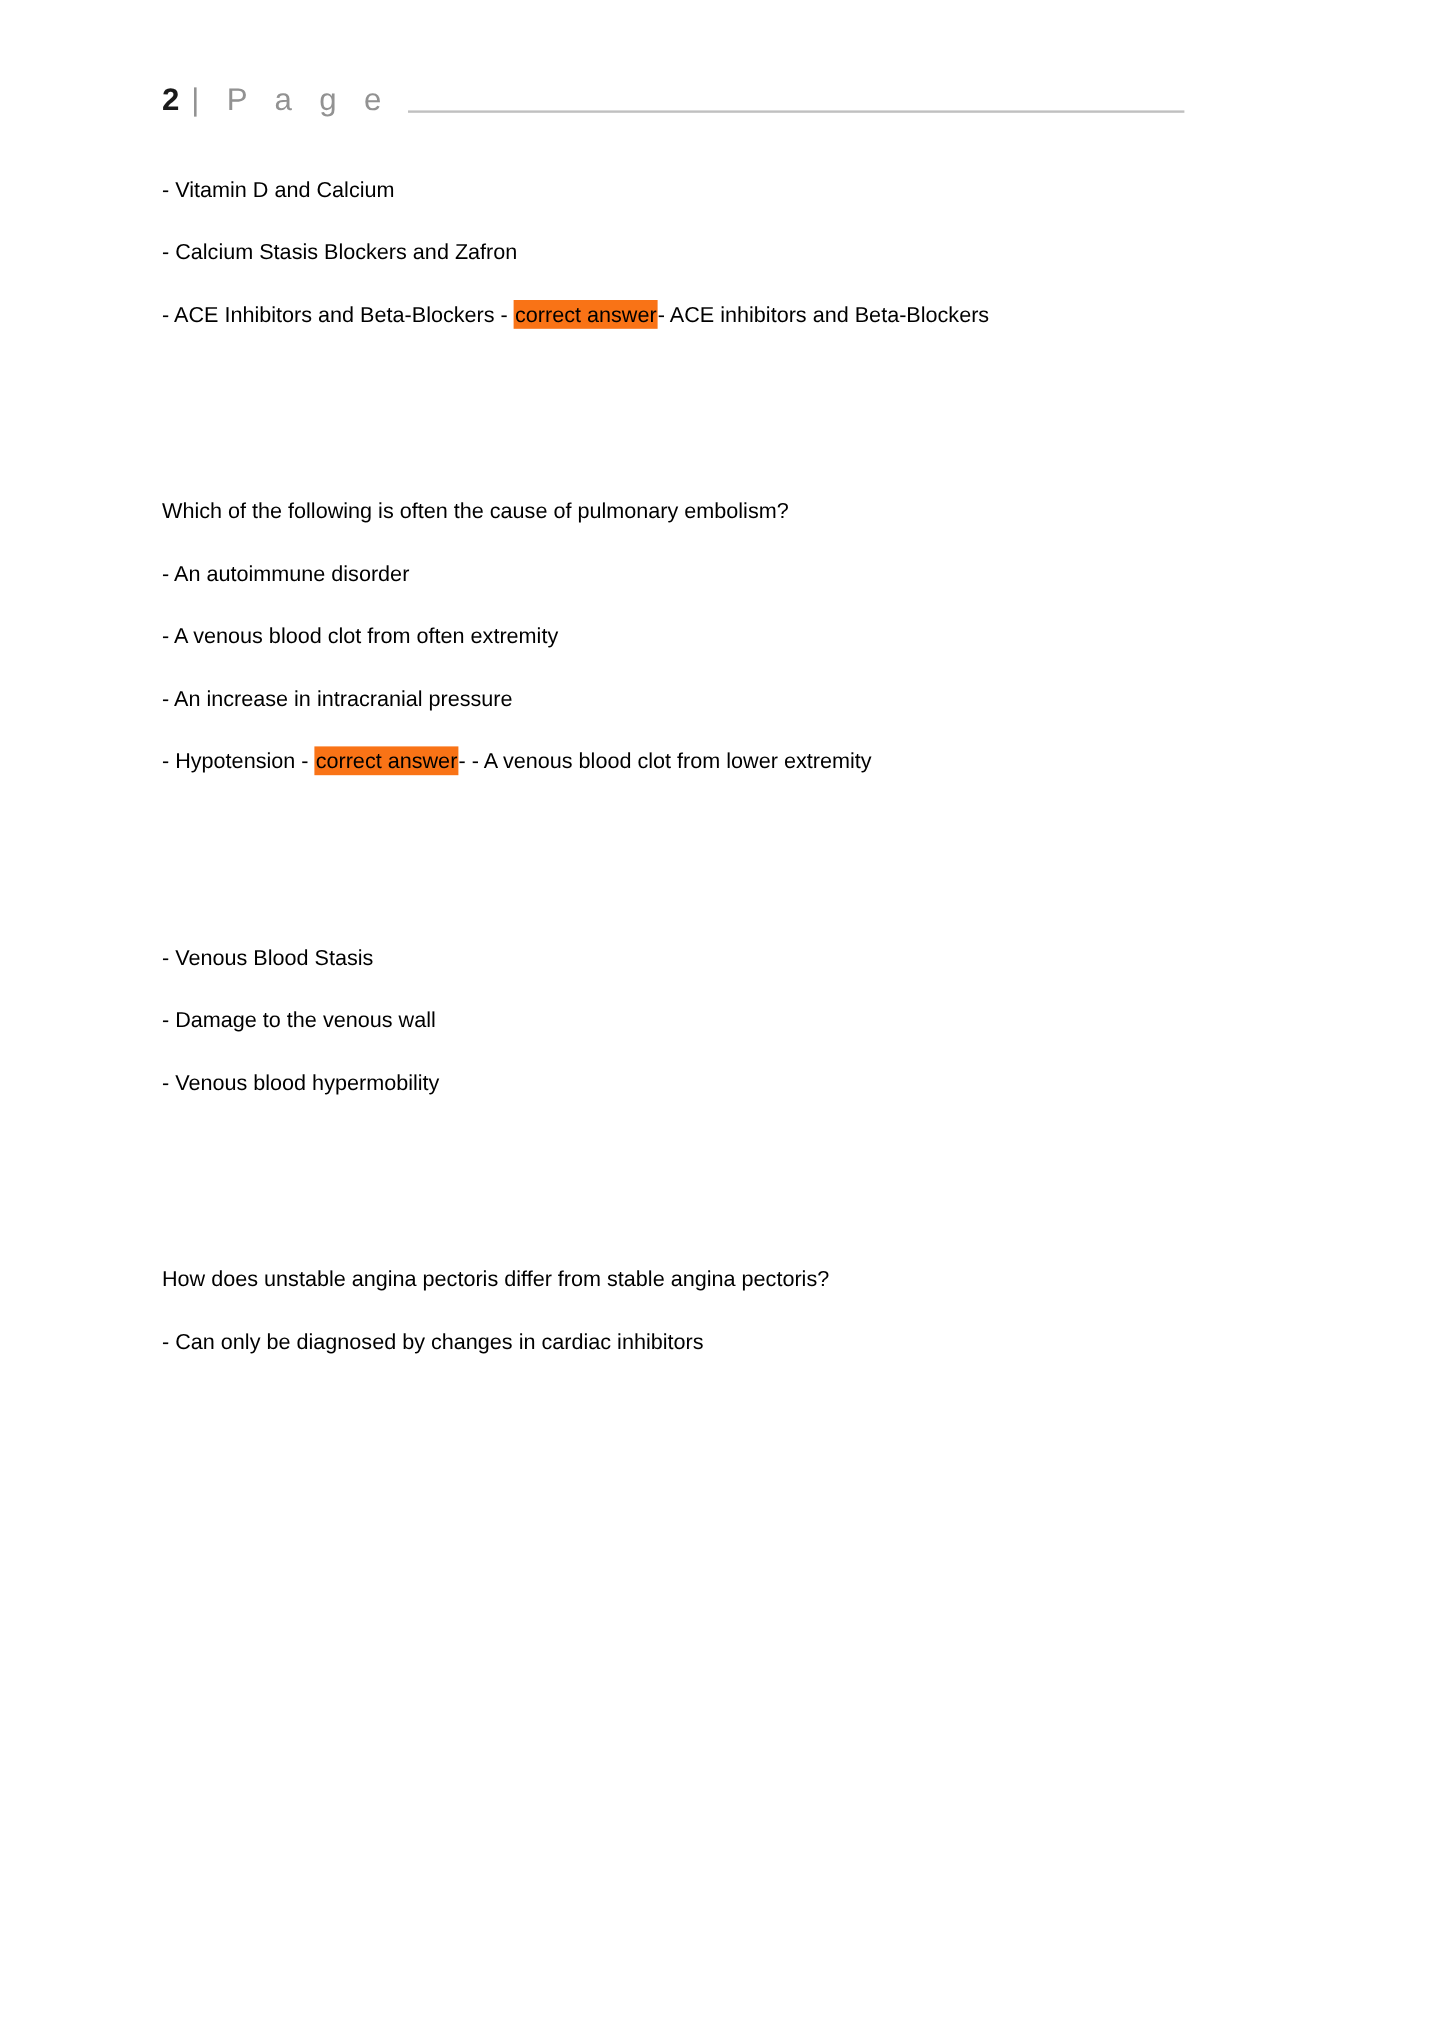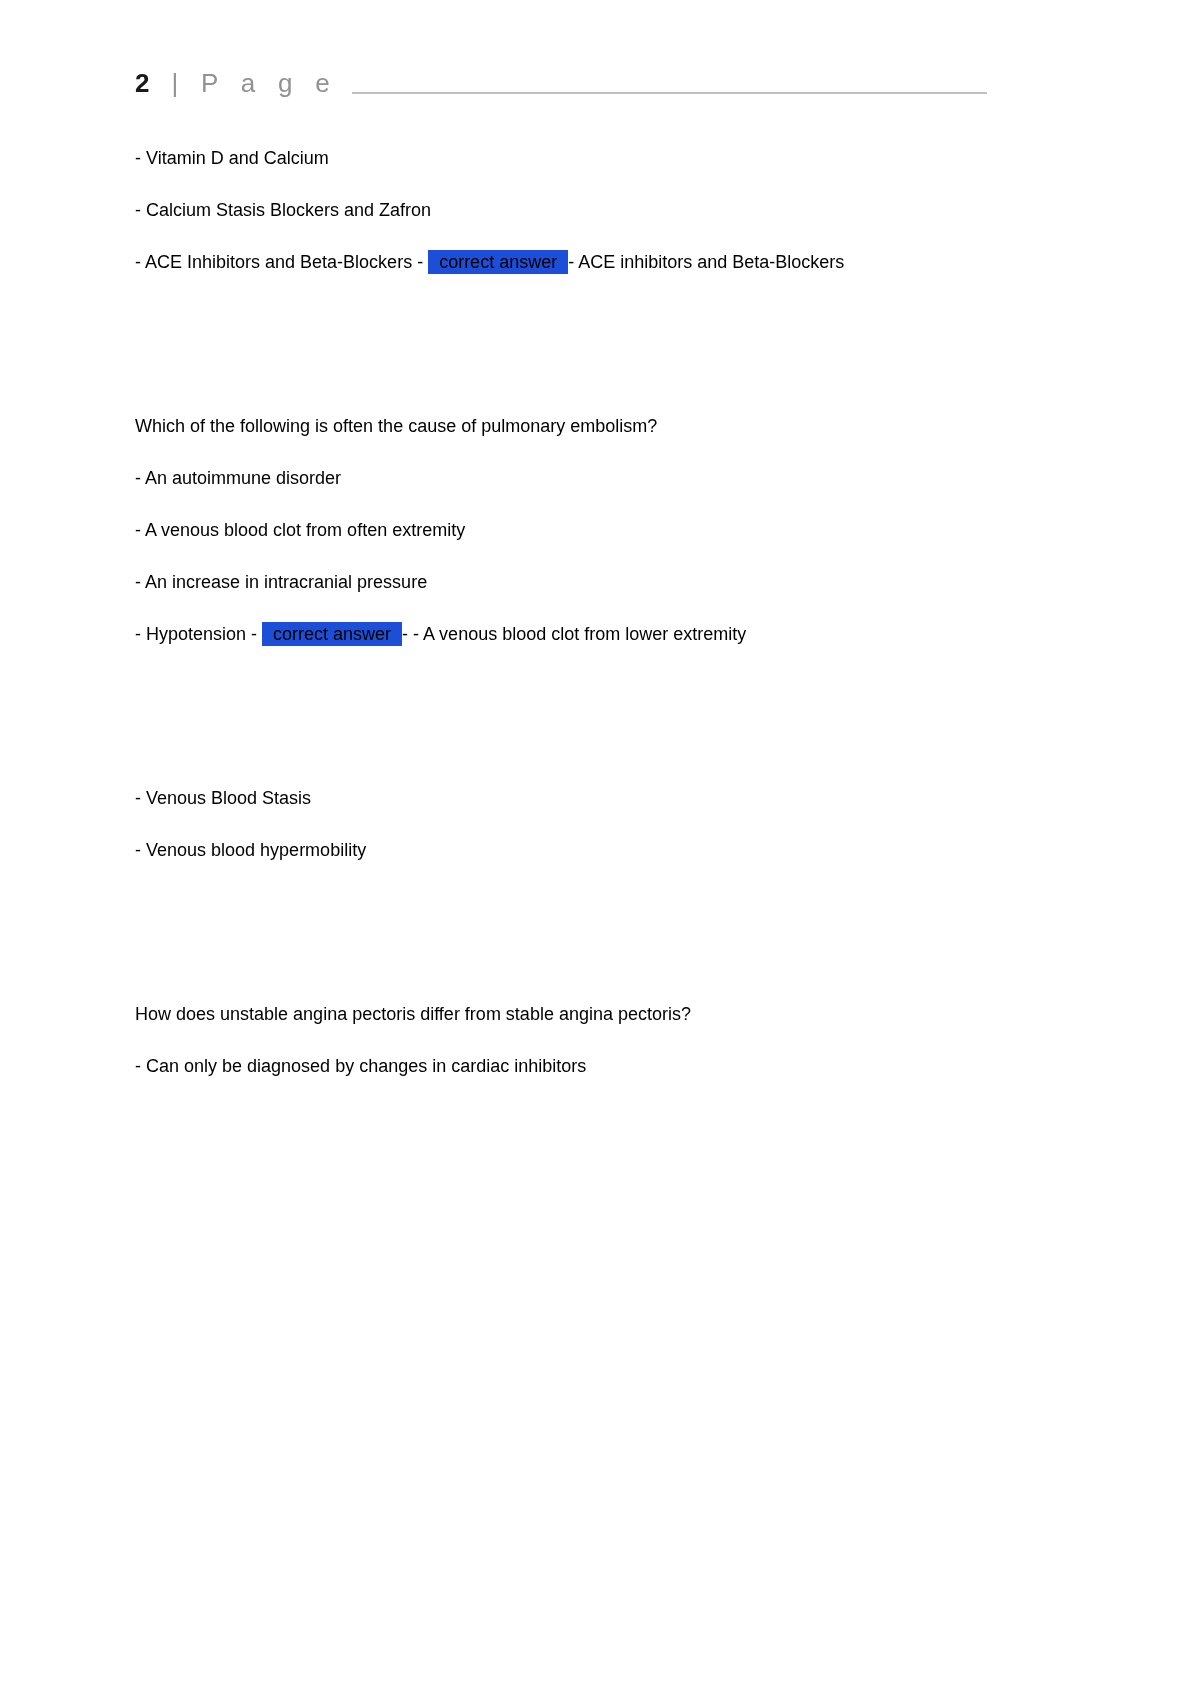--- a/index.html
+++ b/index.html
@@ -27,44 +27,44 @@
     line-height: 1.2;
     margin-bottom: 40px;
   }
   .page-num {
     font-weight: bold;
     color: #1a1a1a;
   }
   .page-label {
     color: #929292;
     letter-spacing: 0.30em;
-    margin-left: 22px;
+    margin-left: 10px;
     white-space: pre;
   }
   .header-rule {
     flex: 1;
     height: 0;
     border-bottom: 2px solid #c0c0c0;
     margin-left: 14px;
     margin-bottom: 5px;
   }
   .doc-body {
     font-size: 18px;
     line-height: 38px;
   }
   .para {
     margin: 0 0 14px 0;
   }
   .question {
     margin: 0 0 14px 0;
   }
   .hl {
-    background: #1d4ed8;
+    background: #f97316;
     color: #000000;
-    padding: 2px 11px;
+    padding: 2px 1px;
   }
   .section-gap {
     height: 112px;
   }
 </style>
 </head>
 <body>
 
 <div class="page">
 
@@ -84,20 +84,21 @@
 
     <p class="question"><span>Which of the following is often the cause of pulmonary embolism?</span></p>
     <p class="para"><span>- An autoimmune disorder</span></p>
     <p class="para"><span>- A venous blood clot from often extremity</span></p>
     <p class="para"><span>- An increase in intracranial pressure</span></p>
     <p class="para"><span>- Hypotension - </span><mark class="hl">correct answer</mark><span>- - A venous blood clot from lower extremity</span></p>
 
     <div class="section-gap"></div>
 
     <p class="para"><span>- Venous Blood Stasis</span></p>
+    <p class="para"><span>- Damage to the venous wall</span></p>
     <p class="para"><span>- Venous blood hypermobility</span></p>
 
     <div class="section-gap"></div>
 
     <p class="question"><span>How does unstable angina pectoris differ from stable angina pectoris?</span></p>
     <p class="para"><span>- Can only be diagnosed by changes in cardiac inhibitors</span></p>
 
   </main>
 </div>
 

